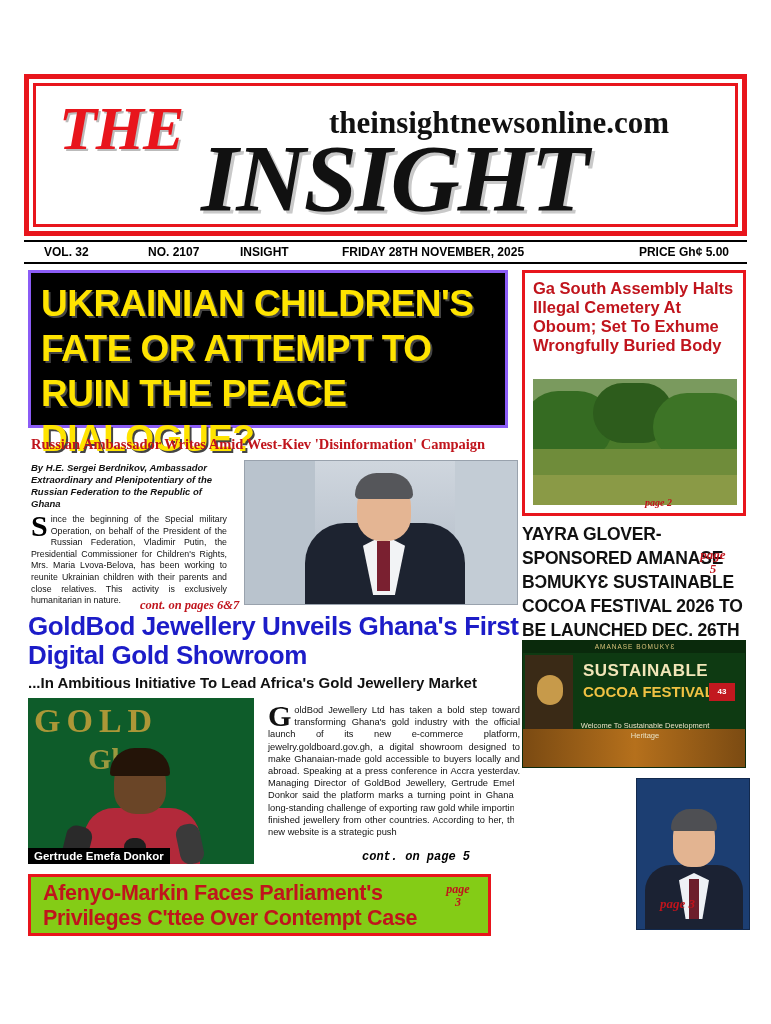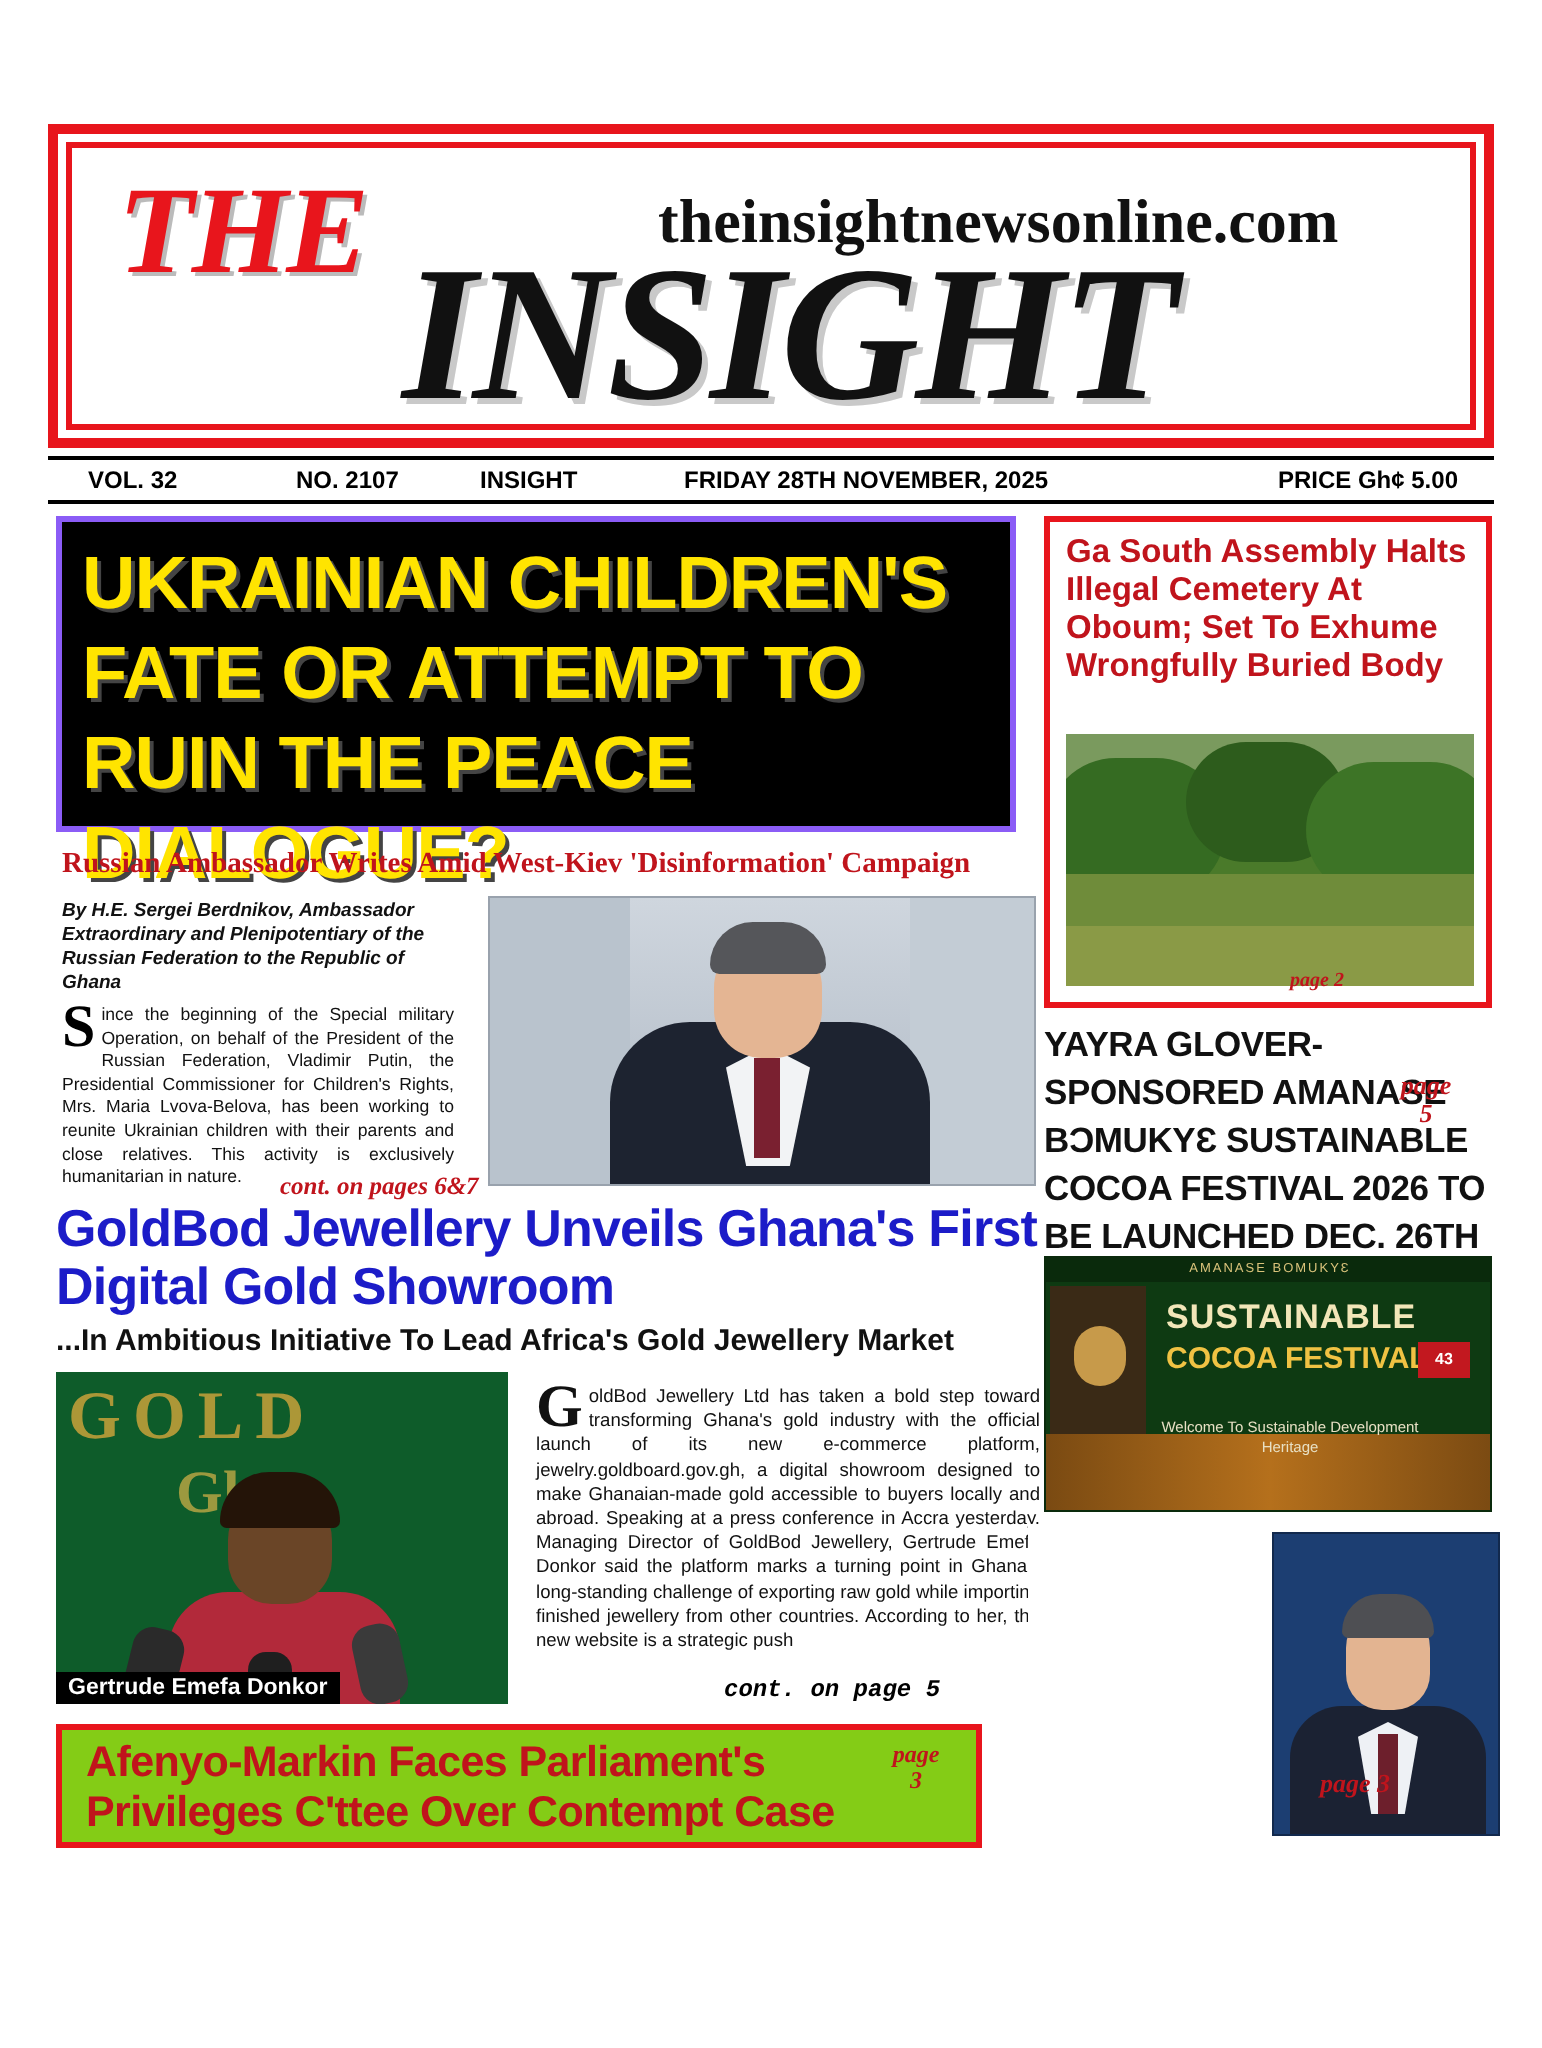--- a/index.html
+++ b/index.html
@@ -4,21 +4,21 @@
 <style>
   html,body{margin:0;padding:0;}
   body{
     width:771px;height:1024px;
     background:#ffffff;
     font-family:"Liberation Sans", sans-serif;
     overflow:hidden;
     position:relative;
   }
   .page{
-    position:absolute;left:0;top:0;width:771px;height:992px;
+    position:absolute;left:0;top:12px;width:771px;height:992px;
     background:#fff;
   }
   
   .masthead{
     position:absolute;left:24px;top:62px;width:723px;height:162px;
     border:5px solid #e8151c;background:#fff;box-sizing:border-box;
   }
   .masthead-inner{
     position:absolute;left:4px;top:4px;right:4px;bottom:4px;
     border:3px solid #e8151c;box-sizing:border-box;

